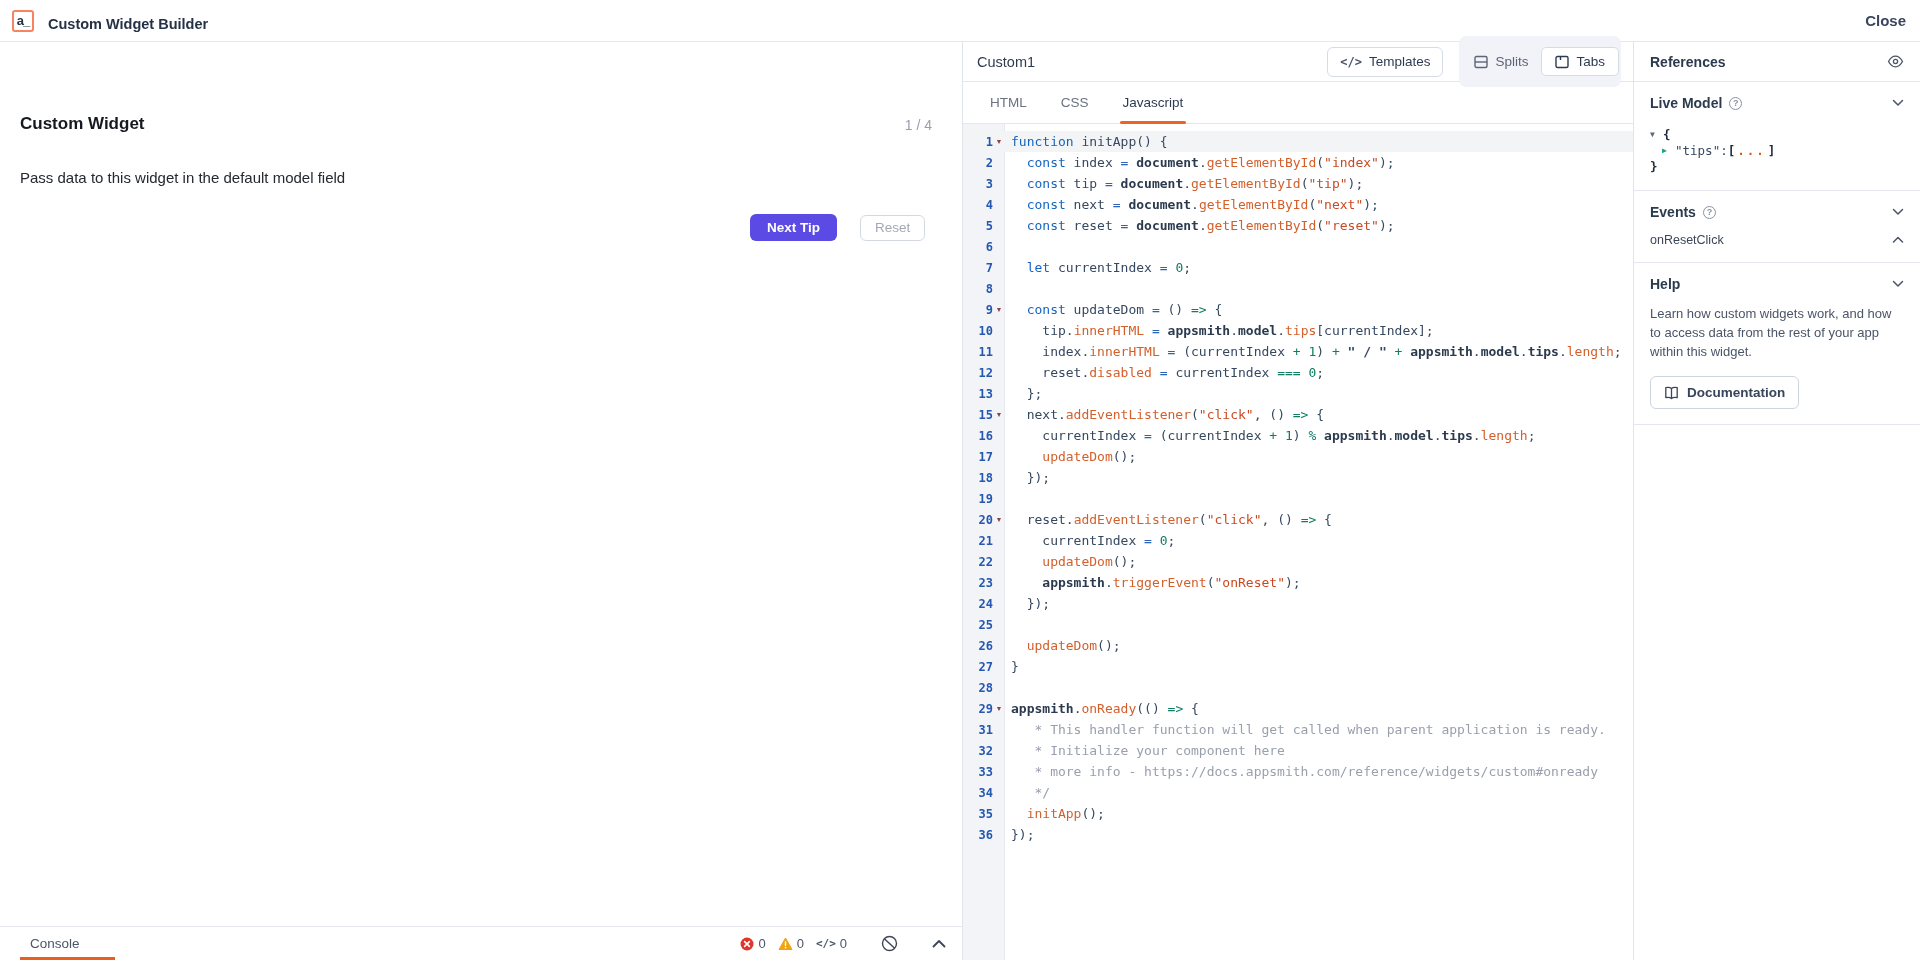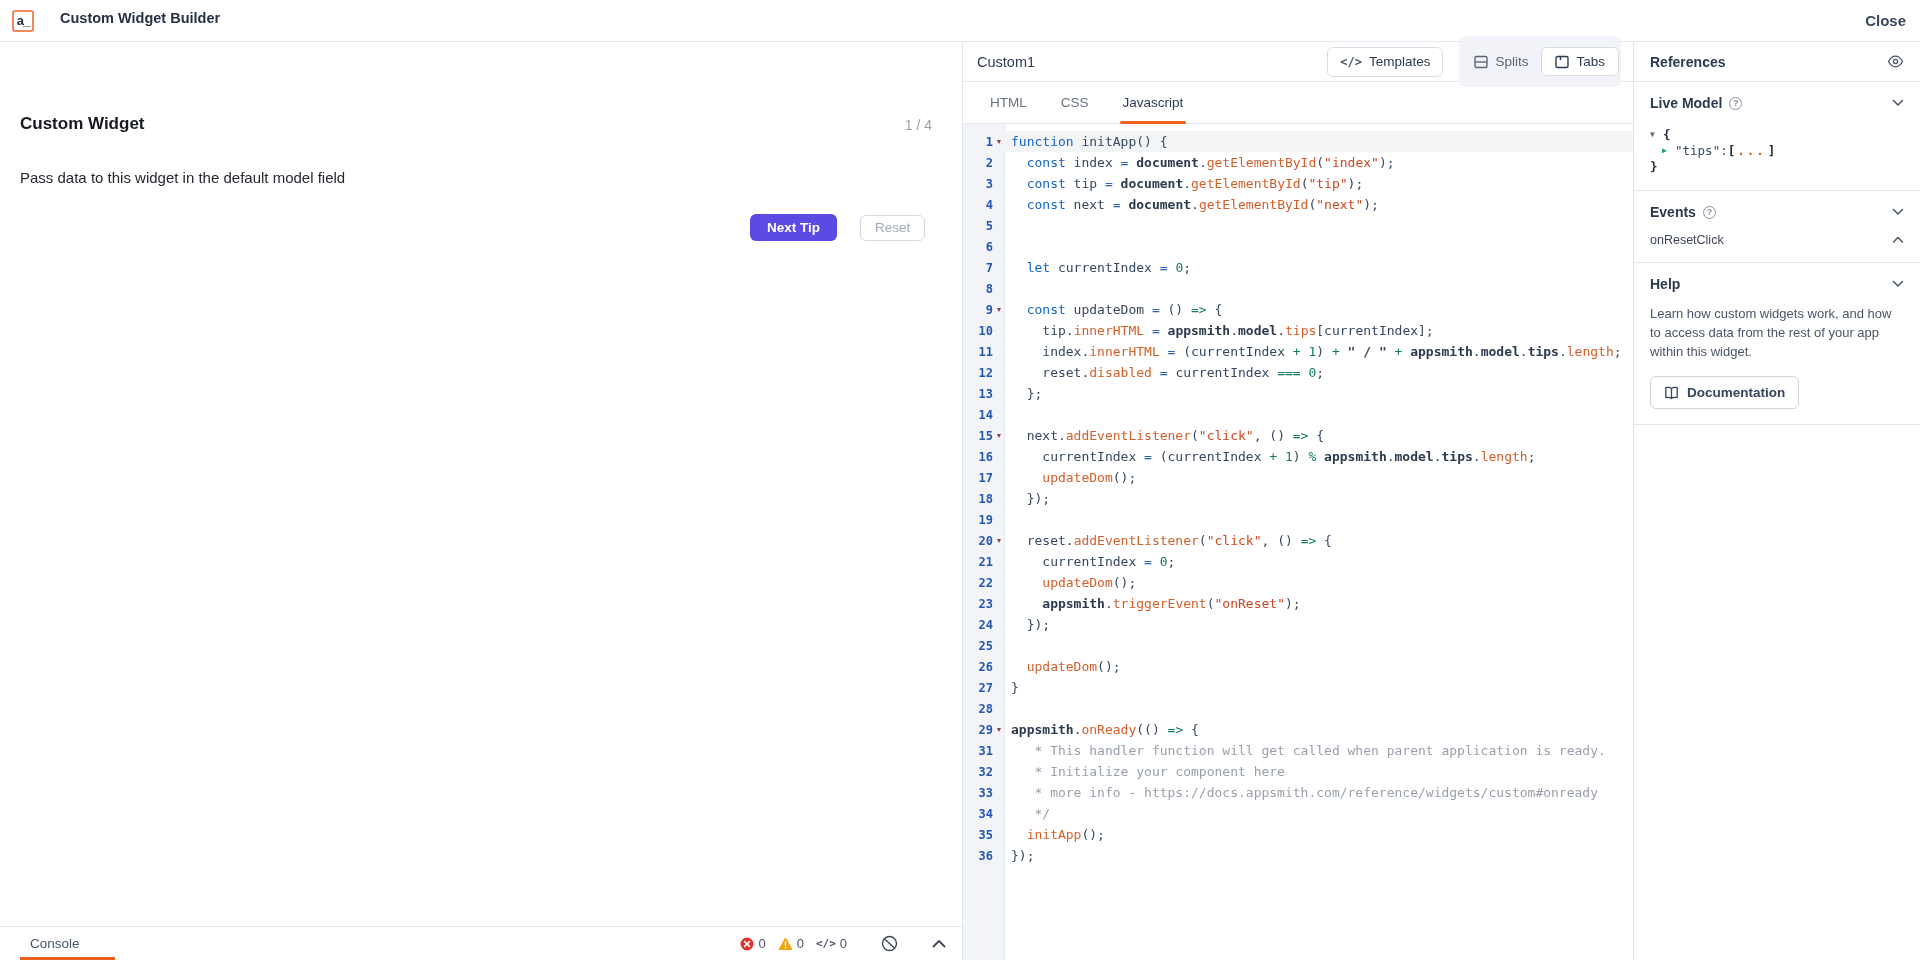--- a/index.html
+++ b/index.html
@@ -1,21 +1,21 @@
 <!DOCTYPE html>
 <html><head>
 <meta charset="utf-8">
 <style>
   * { margin:0; padding:0; box-sizing:border-box; }
   html,body { width:1920px; height:960px; background:#fff; font-family:"Liberation Sans", sans-serif; color:#253246; overflow:hidden; }
   .app { width:1920px; height:960px; display:flex; flex-direction:column; }
 
   
   .top-header { height:42px; flex:none; display:flex; align-items:center; justify-content:space-between; padding:0 14px 0 12px; border-bottom:1px solid #e4e8ee; background:#fff; }
-  .th-left { display:flex; align-items:flex-start; gap:26px; }
+  .th-left { display:flex; align-items:flex-end; gap:14px; }
   .logo-box { width:22px; height:22px; border:2px solid #f6845e; border-radius:3px; display:flex; align-items:center; justify-content:center; font-weight:700; font-size:13px; color:#253246; background:#fff; letter-spacing:-1px; }
   .app-title { font-size:14.5px; font-weight:600; color:#253246; }
   .close-btn { font-size:15px; font-weight:600; color:#39465e; cursor:pointer; }
 
   .main { flex:1; display:flex; min-height:0; }
 
   
   .preview-panel { width:963px; flex:none; position:relative; border-right:1px solid #e0e5ec; background:#fff; }
   .pv-title { position:absolute; left:20px; top:72px; font-size:17px; font-weight:700; color:#16191f; }
   .pv-counter { position:absolute; right:30px; top:75px; font-size:14px; color:#98a0ae; }
@@ -227,20 +227,21 @@
                 <span class="cln">4</span>
                 <span class="cfold"></span>
               </div>
               <pre class="ccode"><span class="tk-v">  </span><span class="tk-kw">const</span><span class="tk-v"> next </span><span class="tk-op">=</span><span class="tk-v"> </span><span class="tk-vb">document</span><span class="tk-v">.</span><span class="tk-prop">getElementById</span><span class="tk-v">(</span><span class="tk-str">"next"</span><span class="tk-v">);</span></pre>
             </div>
             <div class="crow">
               <div class="cgut">
                 <span class="cln">5</span>
                 <span class="cfold"></span>
               </div>
+              <pre class="ccode"><span class="tk-v">  </span><span class="tk-kw">const</span><span class="tk-v"> reset </span><span class="tk-op">=</span><span class="tk-v"> </span><span class="tk-vb">document</span><span class="tk-v">.</span><span class="tk-prop">getElementById</span><span class="tk-v">(</span><span class="tk-str">"reset"</span><span class="tk-v">);</span></pre>
             </div>
             <div class="crow">
               <div class="cgut">
                 <span class="cln">6</span>
                 <span class="cfold"></span>
               </div>
               <pre class="ccode"></pre>
             </div>
             <div class="crow">
               <div class="cgut">
@@ -283,27 +284,20 @@
                 <span class="cfold"></span>
               </div>
               <pre class="ccode"><span class="tk-v">    reset.</span><span class="tk-prop">disabled</span><span class="tk-v"> </span><span class="tk-op">=</span><span class="tk-v"> currentIndex </span><span class="tk-opt">===</span><span class="tk-v"> </span><span class="tk-num">0</span><span class="tk-v">;</span></pre>
             </div>
             <div class="crow">
               <div class="cgut">
                 <span class="cln">13</span>
                 <span class="cfold"></span>
               </div>
               <pre class="ccode"><span class="tk-v">  };</span></pre>
-            </div>
-            <div class="crow">
-              <div class="cgut">
-                <span class="cln">14</span>
-                <span class="cfold"></span>
-              </div>
-              <pre class="ccode"></pre>
             </div>
             <div class="crow">
               <div class="cgut">
                 <span class="cln">15</span>
                 <span class="cfold">▼</span>
               </div>
               <pre class="ccode"><span class="tk-v">  next.</span><span class="tk-prop">addEventListener</span><span class="tk-v">(</span><span class="tk-str">"click"</span><span class="tk-v">, () </span><span class="tk-opt">=&gt;</span><span class="tk-v"> {</span></pre>
             </div>
             <div class="crow">
               <div class="cgut">

